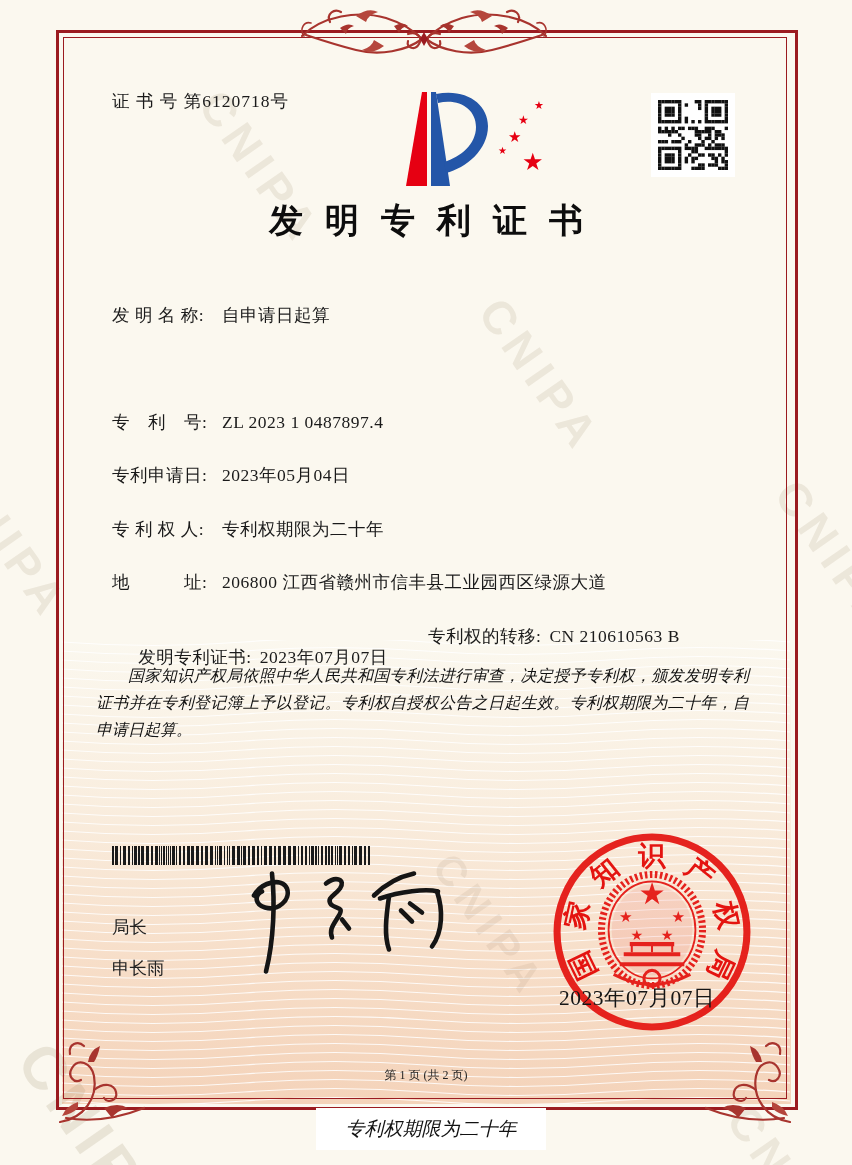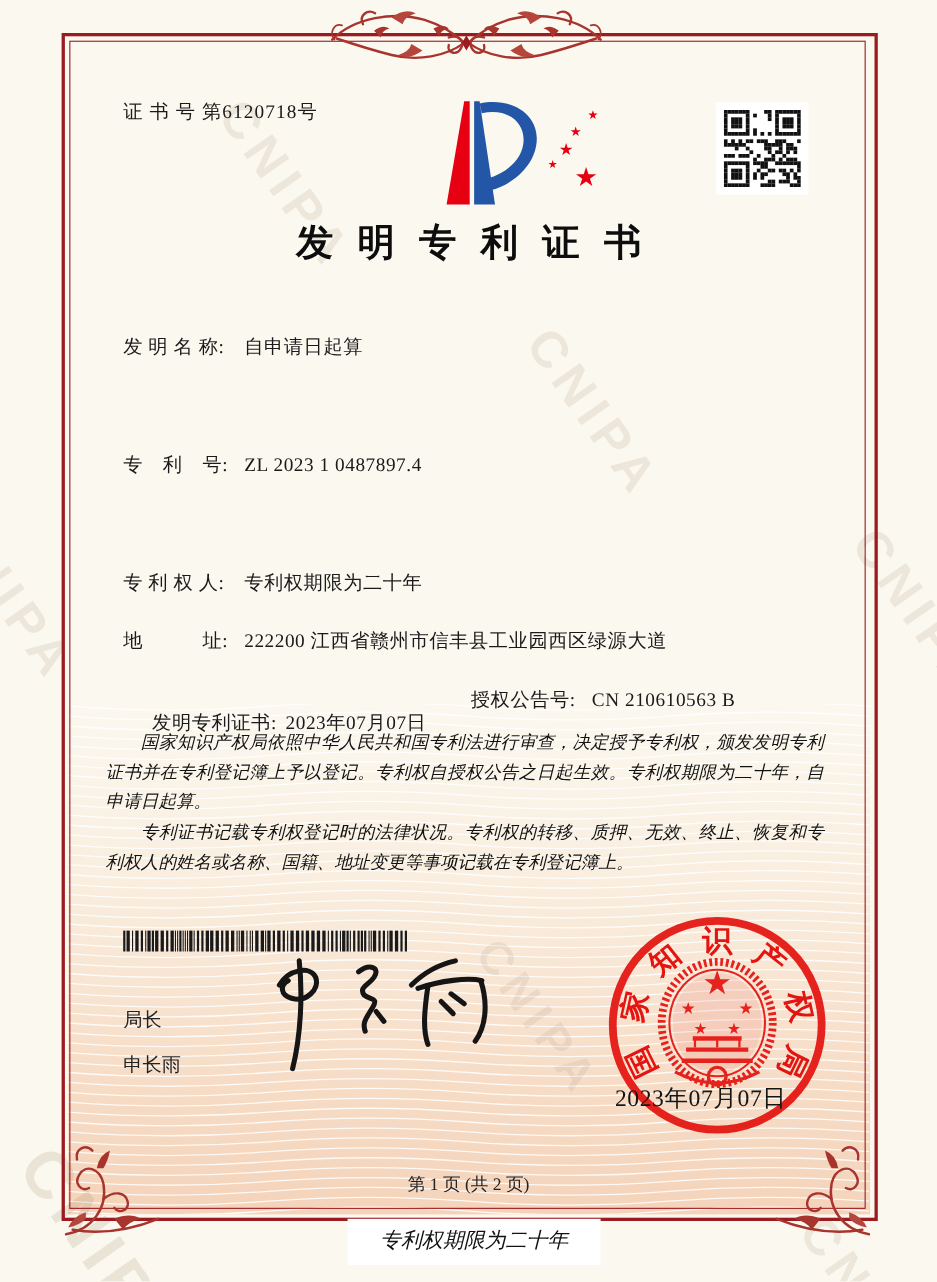--- a/index.html
+++ b/index.html
@@ -54,21 +54,21 @@
   .barcode div{height:100%;}
 
   .officer{position:absolute;left:112px;top:915px;font-family:"Liberation Sans","DejaVu Sans",sans-serif;
     font-size:17.5px;font-weight:500;color:#222;}
   .officer .oname{margin-top:17px;}
   .sig{position:absolute;left:238px;top:860px;width:215px;height:118px;}
 
   .seal{position:absolute;left:551px;top:831px;width:202px;height:202px;}
   .sealdate{position:absolute;left:559px;top:983px;width:200px;font-size:21.5px;color:#151515;letter-spacing:.5px;}
 
-  .pageno{position:absolute;left:0;top:1067px;width:852px;text-align:center;font-size:16px;color:#222;}
+  .pageno{position:absolute;left:0;top:1067px;width:852px;text-align:center;font-size:12px;color:#222;}
   .contnote{position:absolute;left:316px;top:1108px;width:230px;height:42px;background:#ffffff;
     text-align:center;line-height:42px;font-size:19px;font-style:italic;color:#111;z-index:7;}
 </style>
 </head>
 <body>
 
 <div id="cert">
 
   <div class="peach"></div>
   <svg class="waves" viewBox="0 0 729 464" preserveAspectRatio="none" id="wavesSvg">
@@ -408,31 +408,31 @@
           <rect x="18" y="20" width="1.02" height="1.02" fill="#111"></rect>
           <rect x="19" y="20" width="1.02" height="1.02" fill="#111"></rect>
           <rect x="20" y="20" width="1.02" height="1.02" fill="#111"></rect>
         </svg>
     </div>
 
     <h1 class="title">发明专利证书</h1>
 
     <div class="frow r1"><span class="flabel">发 明 名 称:</span><span class="fvalue">自申请日起算</span></div>
     <div class="frow r3"><span class="flabel">专　利　号:</span><span class="fvalue">ZL 2023 1 0487897.4</span></div>
+    <div class="frow r4"><span class="flabel">专利申请日:</span><span class="fvalue">2023年05月04日</span></div>
     <div class="frow r5"><span class="flabel">专 利 权 人:</span><span class="fvalue">专利权期限为二十年</span></div>
-    <div class="frow r6"><span class="flabel">地　　　址:</span><span class="fvalue">222200 江西省赣州市信丰县工业园西区绿源大道</span></div>
+    <div class="frow r6"><span class="flabel">地　　　址:</span><span class="fvalue">206800 江西省赣州市信丰县工业园西区绿源大道</span></div>
 
     <div class="frow r7">
       <span class="flabel">发明专利证书:</span><span class="fvalue">2023年07月07日</span>
-      <span class="pair2"><span class="flabel">授权公告号:</span><span class="fvalue">CN 210610563 B</span></span>
+      <span class="pair2"><span class="flabel">专利权的转移:</span><span class="fvalue">CN 210610563 B</span></span>
     </div>
 
     <div class="paras">
       <p>国家知识产权局依照中华人民共和国专利法进行审查，决定授予专利权，颁发发明专利证书并在专利登记簿上予以登记。专利权自授权公告之日起生效。专利权期限为二十年，自申请日起算。</p>
-      <p>专利证书记载专利权登记时的法律状况。专利权的转移、质押、无效、终止、恢复和专利权人的姓名或名称、国籍、地址变更等事项记载在专利登记簿上。</p>
     </div>
 
     <div class="barcode" id="barcode">
         <div style="width: 2px; background: rgb(26, 26, 26); margin-right: 1px; flex: 0 0 auto;"></div>
         <div style="width: 3px; background: rgb(26, 26, 26); margin-right: 2px; flex: 0 0 auto;"></div>
         <div style="width: 1px; background: rgb(26, 26, 26); margin-right: 2px; flex: 0 0 auto;"></div>
         <div style="width: 3px; background: rgb(26, 26, 26); margin-right: 2px; flex: 0 0 auto;"></div>
         <div style="width: 2px; background: rgb(26, 26, 26); margin-right: 2px; flex: 0 0 auto;"></div>
         <div style="width: 1px; background: rgb(26, 26, 26); margin-right: 1px; flex: 0 0 auto;"></div>
         <div style="width: 3px; background: rgb(26, 26, 26); margin-right: 1px; flex: 0 0 auto;"></div>

